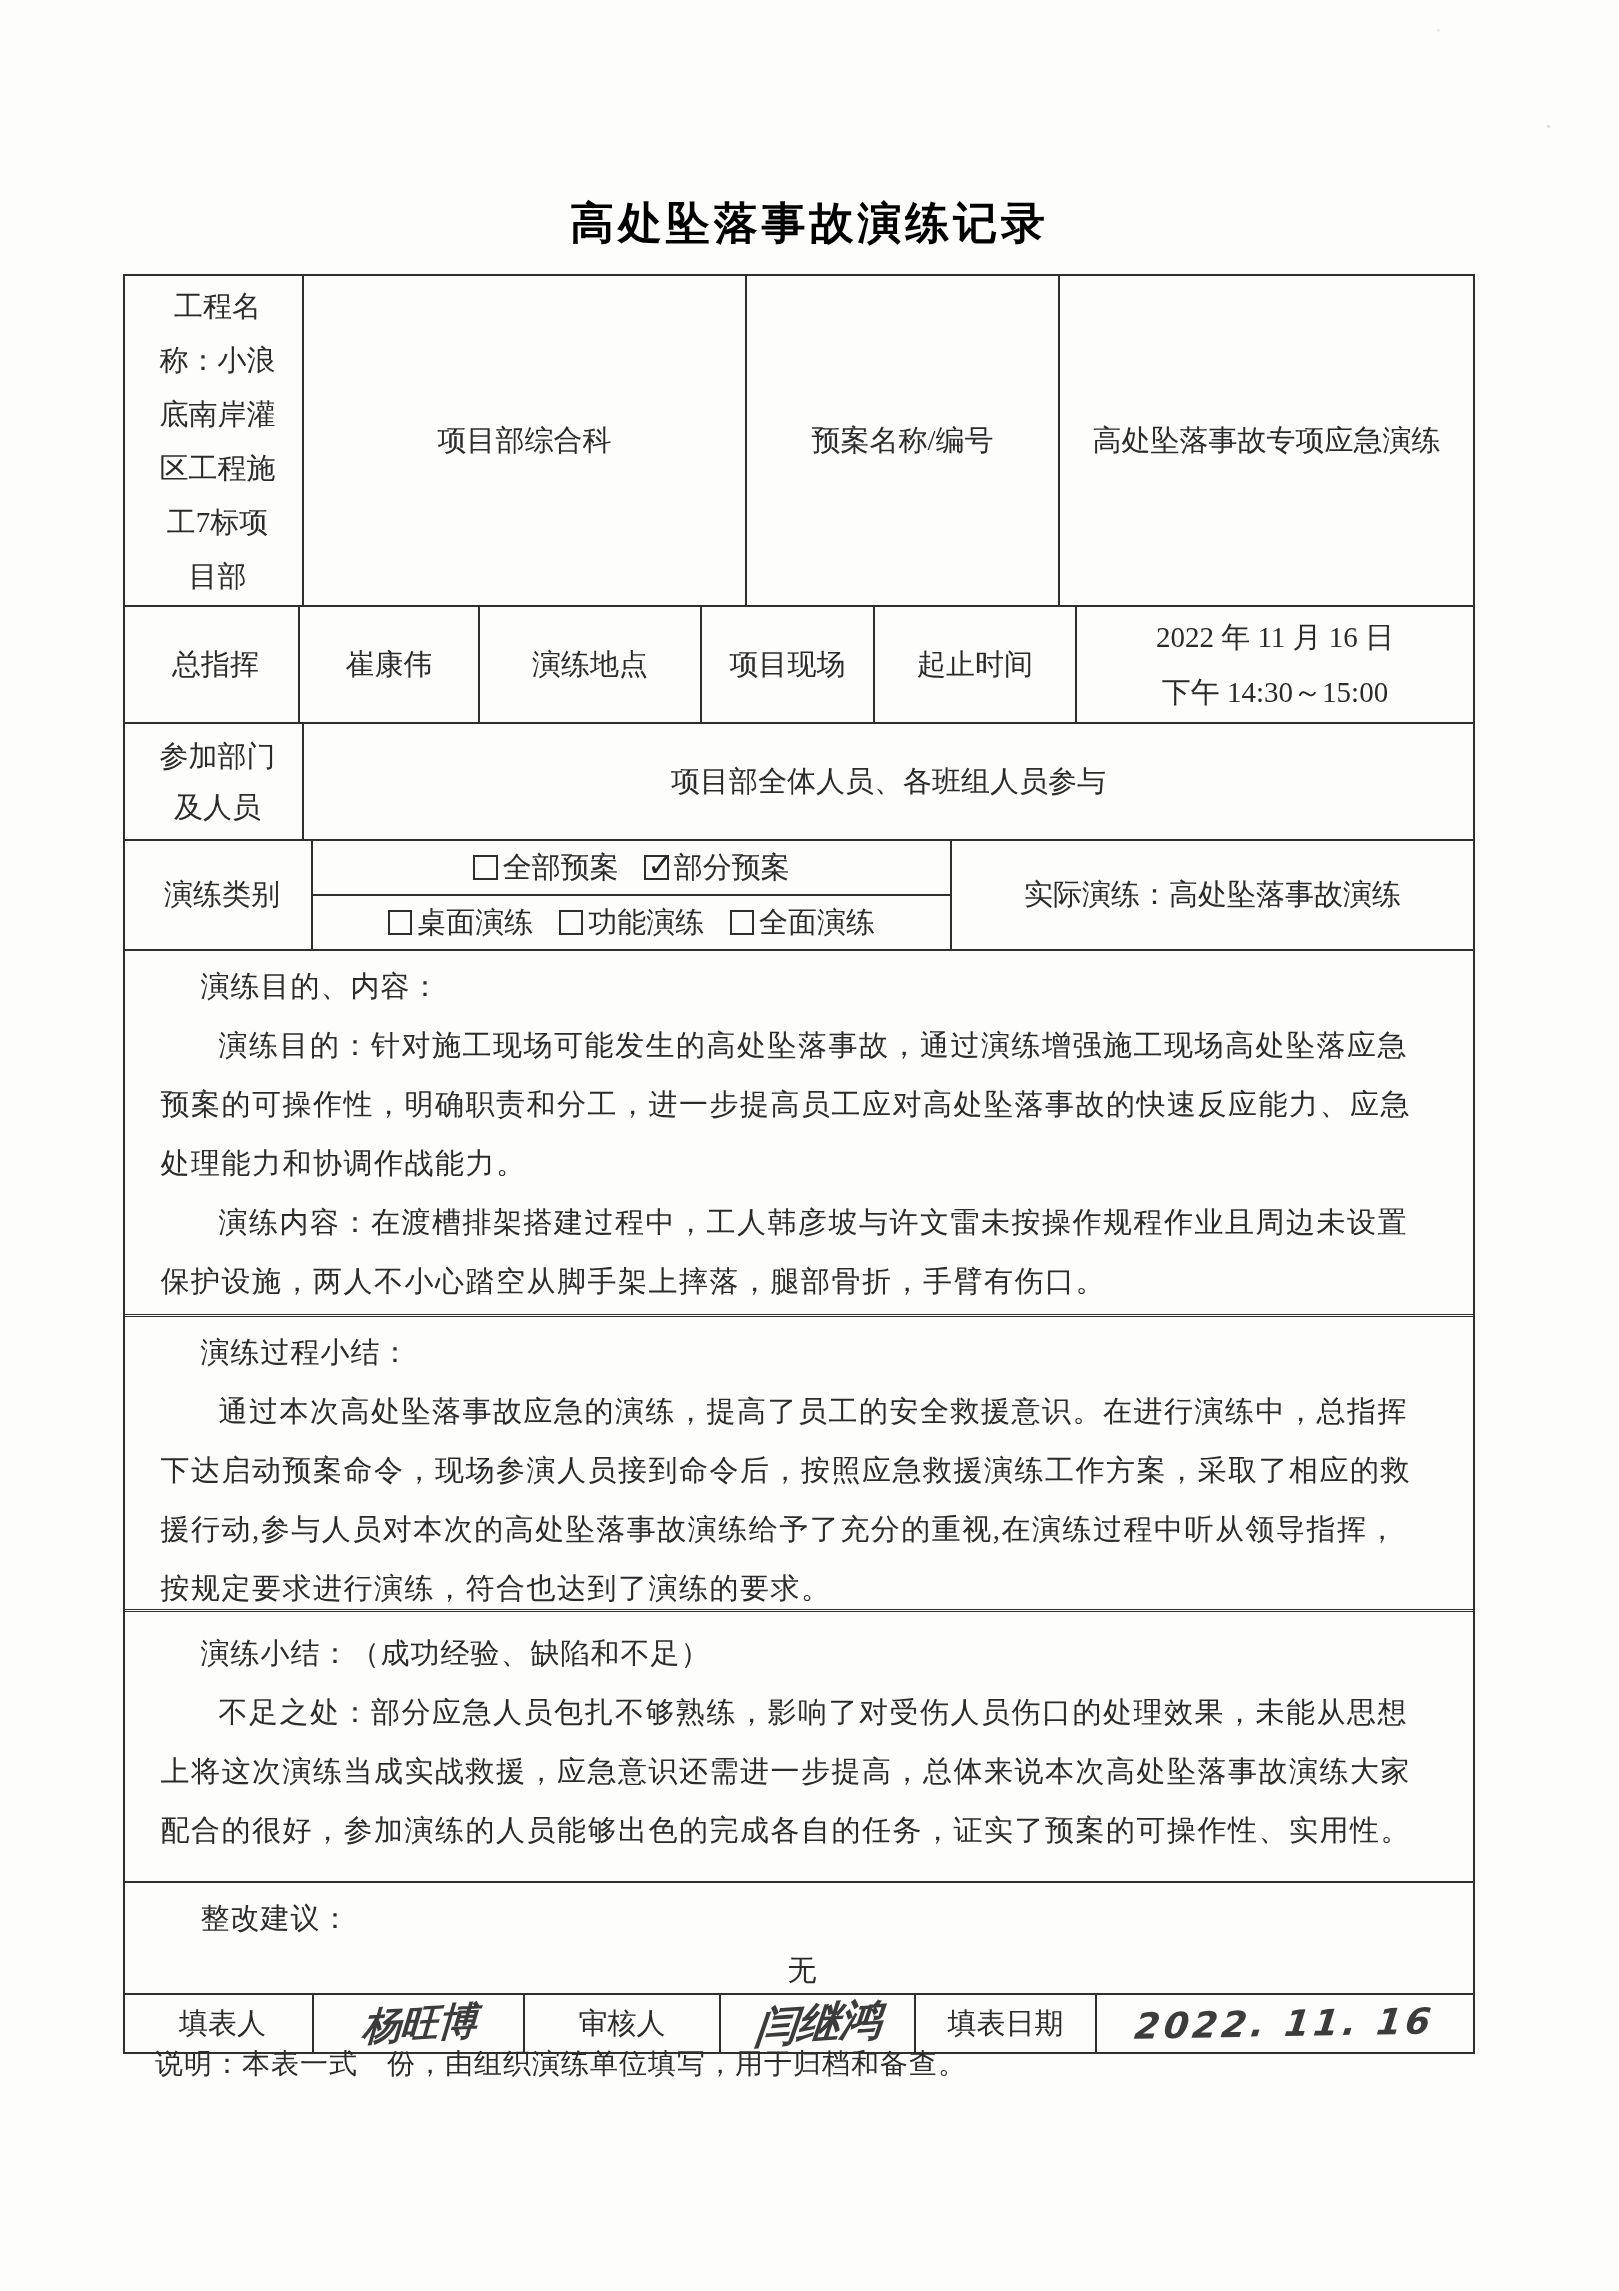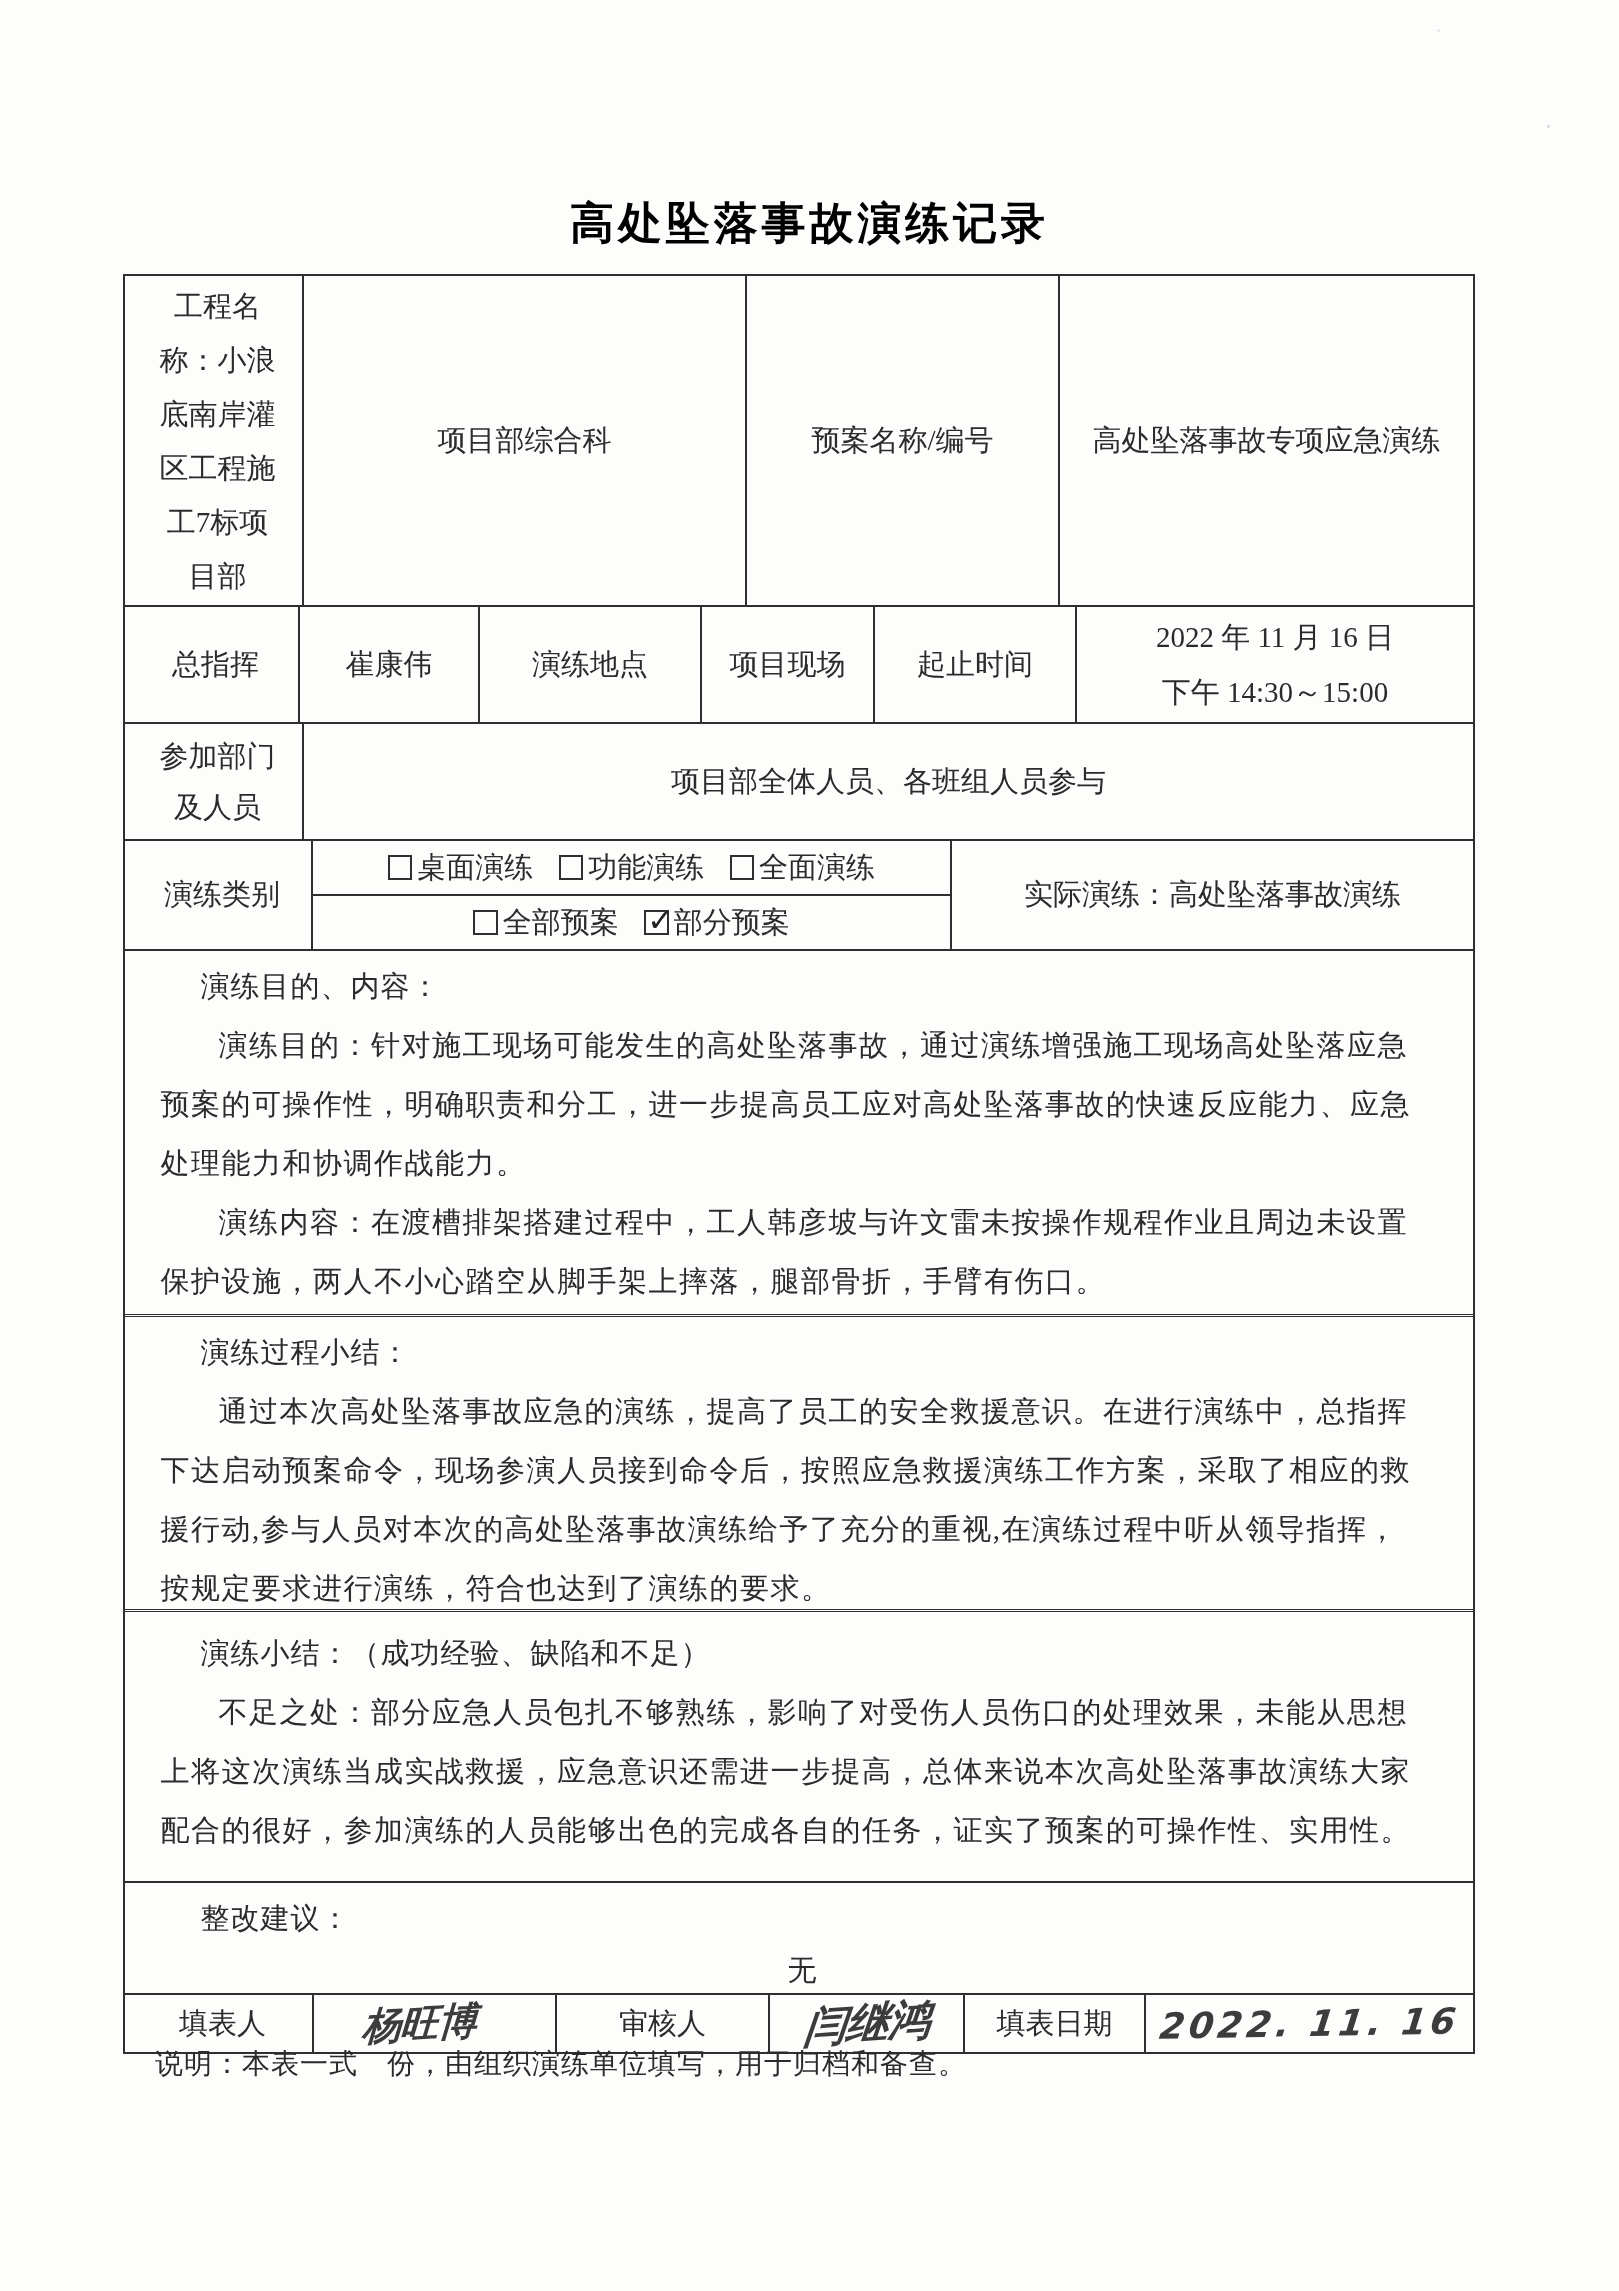--- a/index.html
+++ b/index.html
@@ -102,39 +102,39 @@
 及人员</div>
     <div class="cell grow">项目部全体人员、各班组人员参与</div>
   </div>
 
   <div class="row" style="height:108px;">
     <div class="cell" style="width:178px;">演练类别</div>
     <div class="cell stackcell" style="width:639px;">
       <div class="subrow">
         <span class="cb-item">
           <span class="cb"></span>
+          <span>全部预案</span>
+        </span>
+        <span class="cb-item">
+          <span class="cb checked"></span>
+          <span>部分预案</span>
+        </span>
+      </div>
+      <div class="subrow">
+        <span class="cb-item">
+          <span class="cb"></span>
           <span>桌面演练</span>
         </span>
         <span class="cb-item">
           <span class="cb"></span>
           <span>功能演练</span>
         </span>
         <span class="cb-item">
           <span class="cb"></span>
           <span>全面演练</span>
-        </span>
-      </div>
-      <div class="subrow">
-        <span class="cb-item">
-          <span class="cb"></span>
-          <span>全部预案</span>
-        </span>
-        <span class="cb-item">
-          <span class="cb checked"></span>
-          <span>部分预案</span>
         </span>
       </div>
     </div>
     <div class="cell grow">实际演练：高处坠落事故演练</div>
   </div>
 
   <div class="row" style="height:363px;">
     <div class="cell grow section">
       <div class="sec-heading">演练目的、内容：</div>
       <div class="sec-line indent">演练目的：针对施工现场可能发生的高处坠落事故，通过演练增强施工现场高处坠落应急</div>
@@ -169,21 +169,21 @@
       <div class="sec-heading">整改建议：</div>
       <div class="centered-value">无</div>
     </div>
   </div>
 
   <div class="row sep3" style="height:57px;">
     <div class="cell" style="width:179px;">填表人</div>
     <div class="cell" style="width:211px;overflow:visible;">
       <span class="handwrite sig1">杨旺博</span>
     </div>
-    <div class="cell" style="width:213px;margin-left:32px;">审核人</div>
+    <div class="cell" style="width:196px;">审核人</div>
     <div class="cell" style="width:195px;overflow:visible;">
       <span class="handwrite sig2">闫继鸿</span>
     </div>
     <div class="cell" style="width:181px;">填表日期</div>
     <div class="cell grow">
       <span class="handwrite hw-date">2022. 11. 16</span>
     </div>
   </div>
 
 </div>

